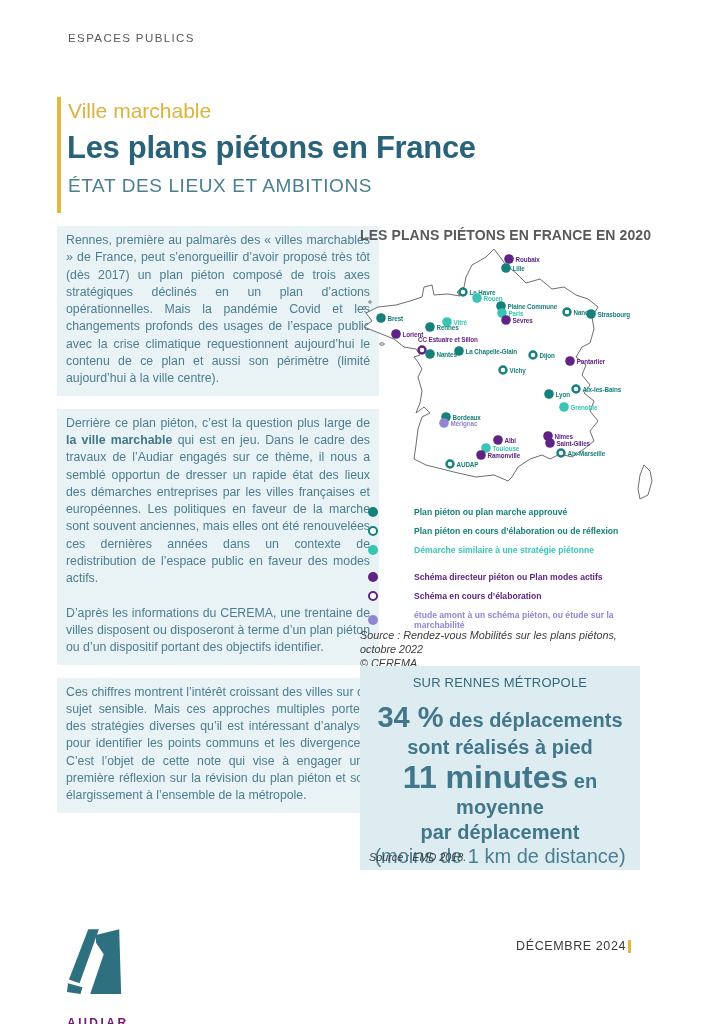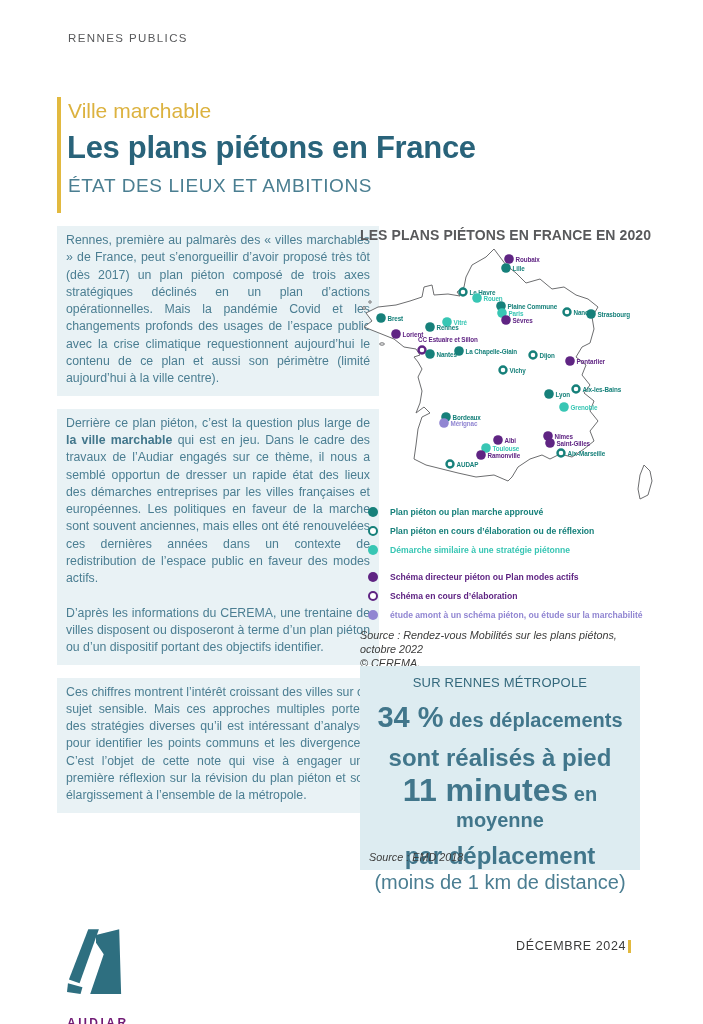--- a/index.html
+++ b/index.html
@@ -37,41 +37,41 @@
   .pblock b { font-weight:bold; color:#41768b; }
   
   .map-title {
     position:absolute; left:360px; top:227px;
     font-size:14px; font-weight:bold; color:#58595b; letter-spacing:0.1px;
   }
   .map-svg { position:absolute; left:360px; top:243px; }
   .map-svg text { font-size:6.3px; font-weight:bold; letter-spacing:-0.1px; }
   .map-outline { fill:#ffffff; stroke:#6d6e70; stroke-width:1; stroke-linejoin:round; }
   .legend { position:absolute; left:368px; top:507px; width:280px; }
-  .legend-item { display:flex; align-items:center; margin-bottom:9px; }
+  .legend-item { display:flex; align-items:center; margin-bottom:9px;gap:24px; }
   .legend-item.group-gap { margin-top:17px; }
   .legend-dot {
     width:10px; height:10px; border-radius:50%; margin-right:12px; flex:0 0 auto;
   }
   .legend-label { font-size:8.6px; font-weight:bold; letter-spacing:0; }
   .map-source {
     position:absolute; left:360px; top:628px; width:290px;
     font-style:italic; font-size:10.8px; line-height:14px; color:#3c3c3b;
   }
   .stats-box {
     position:absolute; left:360px; top:666px; width:280px; height:204px;
     background:#ddecf1; text-align:center; color:#41768b;
   }
   .stats-header {
     margin-top:9px; font-size:13px; font-weight:normal; color:#33687c; letter-spacing:0.2px;
   }
   .stat-line1 { margin-top:11px; font-weight:bold; }
   .stat-big { font-size:29px; }
   .stat-med { font-size:20px; }
-  .stat-line2 { font-size:24px; font-weight:bold; margin-top:10px; }
+  .stat-line2 { font-size:20px; font-weight:bold; margin-top:2px; }
   .stat2-line1 { font-weight:bold; }
   .stat2-big { font-size:32px; }
   .stat-line3 { font-size:20px; font-weight:400; color:#4b7e92; margin-top:1px; }
   .stats-source {
     position:absolute; left:9px; bottom:7px;
     font-style:italic; font-size:10.8px; color:#3c3c3b;
   }
   
   .logo { position:absolute; left:67px; top:928px; width:140px; }
   .logo-name { font-size:12px; font-weight:bold; color:#701a75; letter-spacing:2.5px; margin-top:16px; }
@@ -80,21 +80,21 @@
     position:absolute; right:72px; top:939px; display:flex; align-items:center; gap:2px;
   }
   .footer-date { font-size:12.5px; color:#3a3a39; letter-spacing:0.6px; }
   .footer-tick { width:3px; height:13px; background:#e2b93f; }
 </style>
 </head>
 <body>
 
 <div class="page">
 
-  <div class="eyebrow">RENNES PUBLICS</div>
+  <div class="eyebrow">ESPACES PUBLICS</div>
 
   <div class="accent-bar"></div>
   <div class="kicker">Ville marchable</div>
   <h1 class="page-title">Les plans piétons en France</h1>
   <div class="page-subtitle">ÉTAT DES LIEUX ET AMBITIONS</div>
 
   <div class="article">
     <div class="pblock">
       <p>Rennes, première au palmarès des « villes marchables » de France, peut s’enorgueillir d’avoir proposé très tôt (dès 2017) un plan piéton composé de trois axes stratégiques déclinés en un plan d’actions opérationnelles. Mais la pandémie Covid et les changements profonds des usages de l’espace public avec la crise climatique requestionnent aujourd’hui le contenu de ce plan et aussi son périmètre (limité aujourd’hui à la ville centre).</p>
     </div>

